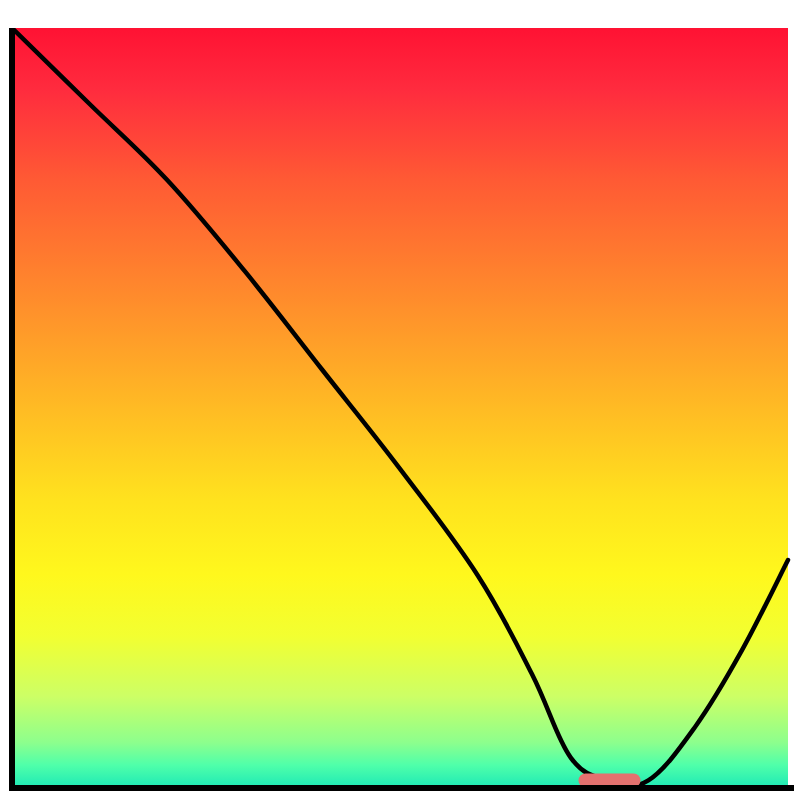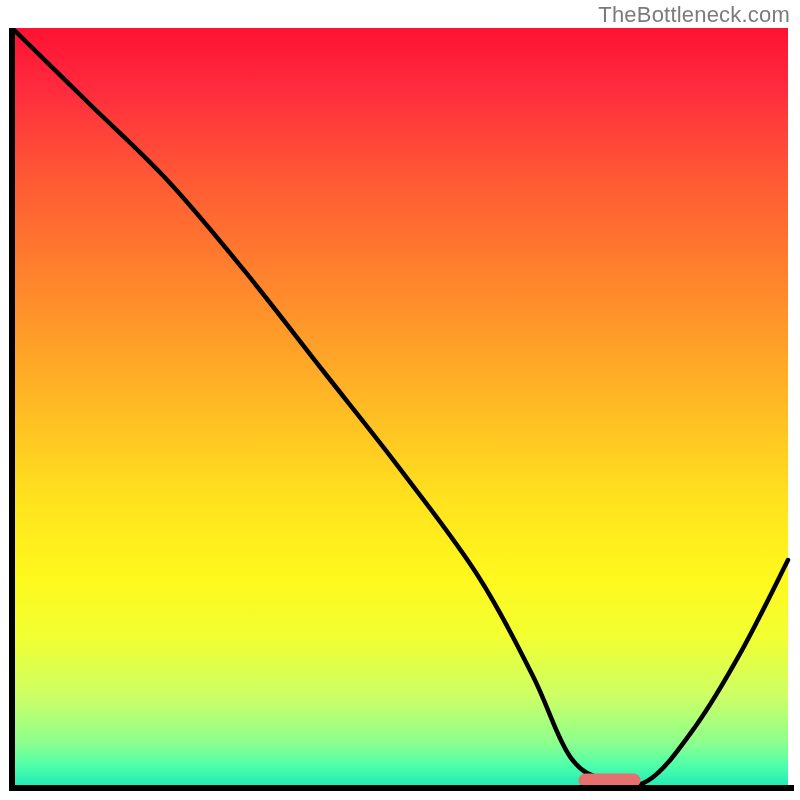--- a/index.html
+++ b/index.html
@@ -43,21 +43,20 @@
   .axis line {
     stroke: #000000;
     stroke-width: 6;
   }
 </style>
 </head>
 <body>
 
 <div class="wrap">
 
-  <div class="watermark">TheBottleneck.com</div>
 
   <div class="plot">
     <svg viewBox="0 0 788 766" preserveAspectRatio="none">
       <defs>
         <linearGradient id="bg-grad" x1="0" y1="0" x2="0" y2="1">
         <stop offset="0%" stop-color="#ff1233"></stop>
             <stop offset="8%" stop-color="#ff2b3e"></stop>
             <stop offset="20%" stop-color="#ff5a34"></stop>
             <stop offset="35%" stop-color="#ff8a2c"></stop>
             <stop offset="50%" stop-color="#ffbb24"></stop>

